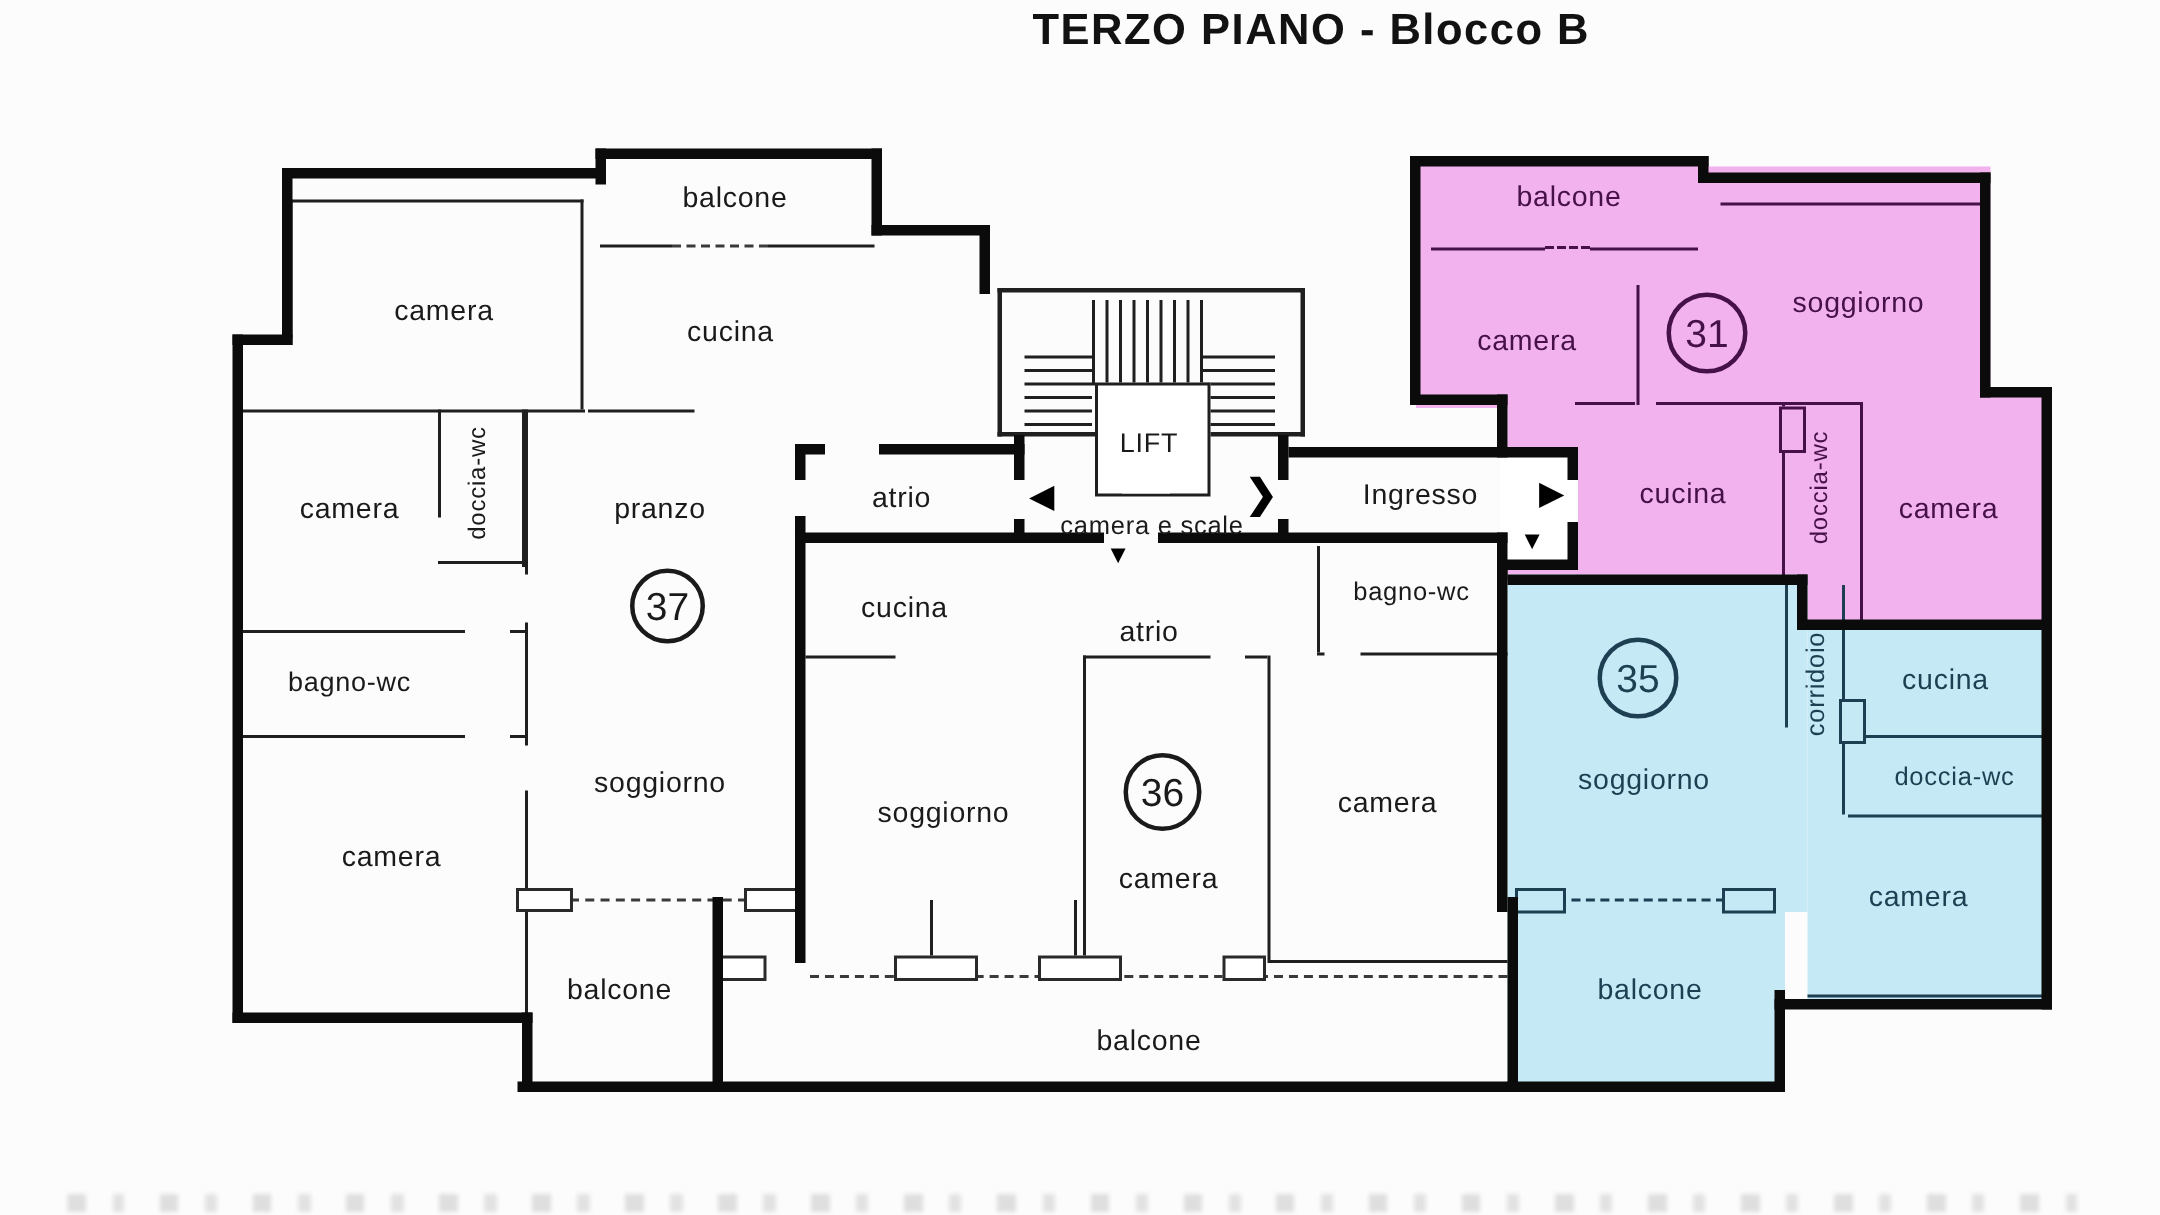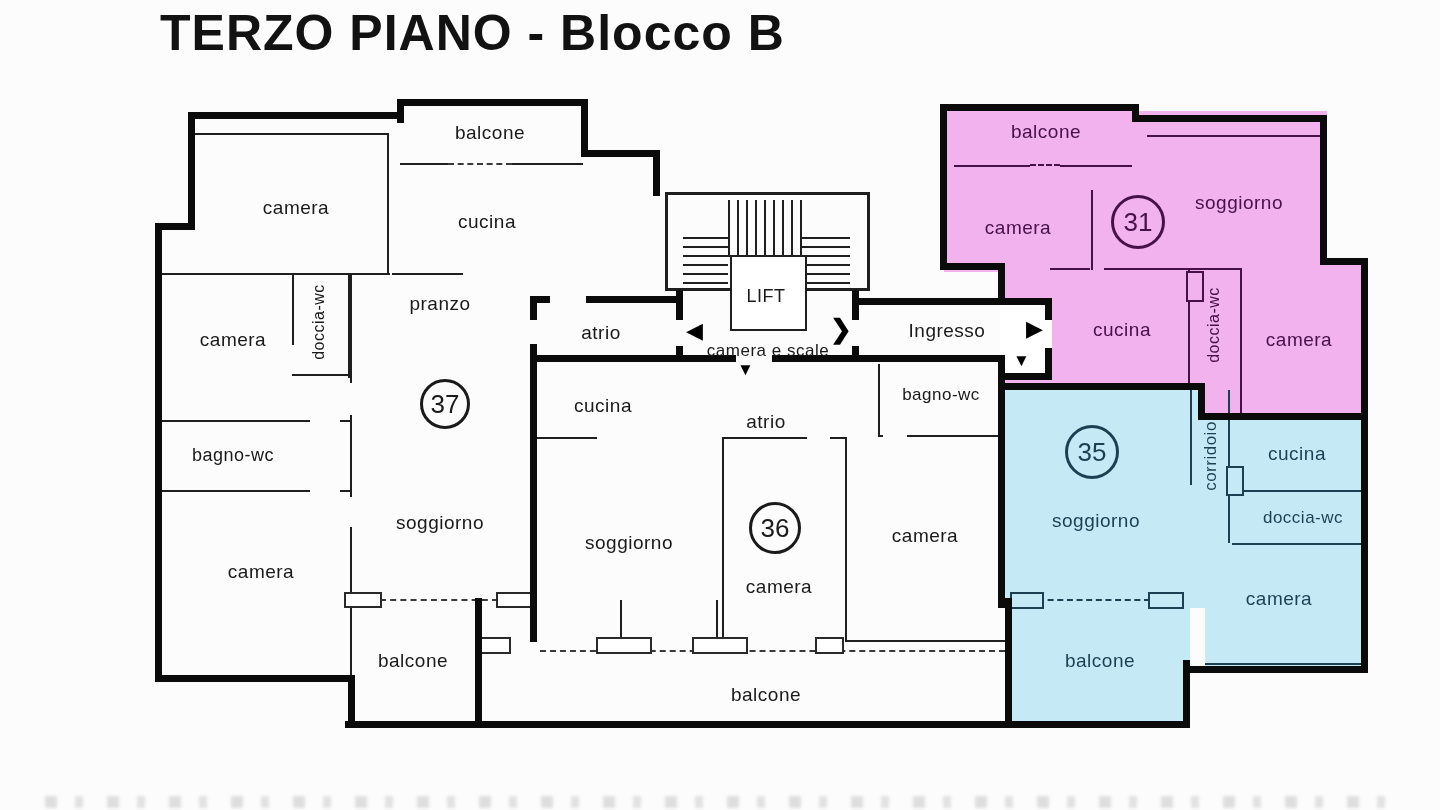--- a/index.html
+++ b/index.html
@@ -4,22 +4,22 @@
 <style>
   :root{
     --wall:#0b0b0b; --line:#1f1f1f;
     --pink:#f1b2ee; --pinkline:#461049;
     --blue:#c6e9f6; --blueline:#1d3f51;
     --paper:#fcfcfc;
   }
   html,body{margin:0;padding:0;}
   body{font-family:"Liberation Sans", sans-serif; background:var(--paper);}
   #stage{position:relative;width:1440px;height:810px;background:var(--paper);overflow:hidden;}
-  .title{position:absolute;left:160px;top:4px;width:900px;text-align:left;
-         font-size:50px;font-weight:bold;letter-spacing:1px;color:#121212;}
+  .title{position:absolute;left:160px;top:4px;width:900px;text-align:right;
+         font-size:29px;font-weight:bold;letter-spacing:1px;color:#121212;}
   
   .fill,.w,.t,.tp,.tb,.dash,.dashp,.dashb,.jamb,.liftbox,.ghost{position:absolute;display:block;}
   .w{background:var(--wall);}
   .t{background:var(--line);}
   .tp{background:var(--pinkline);}
   .tb{background:var(--blueline);}
   .fp{background:var(--pink);}
   .fb{background:var(--blue);}
   .fw{background:#ffffff;}
   .dash{border-top:2px dashed #3a3a3a;height:0;}
@@ -212,21 +212,21 @@
   <span class="arrow" style="left:737px;top:361px;font-size:17px">▼</span>
   <span class="arrow" style="left:1026px;top:318px;font-size:22px">▶</span>
   <span class="arrow" style="left:1013px;top:352px;font-size:17px">▼</span>
 
   <div id="labels-layer">
       <div class="lbl white" style="left: 490px; top: 133px;">balcone</div>
       <div class="lbl white" style="left: 296px; top: 208px;">camera</div>
       <div class="lbl white" style="left: 487px; top: 222px;">cucina</div>
       <div class="lbl white vert" style="left: 319px; top: 322px; font-size: 16px;">doccia-wc</div>
       <div class="lbl white" style="left: 233px; top: 340px;">camera</div>
-      <div class="lbl white" style="left: 440px; top: 304px;">pranzo</div>
+      <div class="lbl white" style="left: 440px; top: 340px;">pranzo</div>
       <div class="lbl white" style="left: 601px; top: 333px;">atrio</div>
       <div class="lbl white" style="left: 233px; top: 455px; font-size: 18px;">bagno-wc</div>
       <div class="lbl white" style="left: 261px; top: 572px;">camera</div>
       <div class="lbl white" style="left: 440px; top: 523px;">soggiorno</div>
       <div class="lbl white" style="left: 413px; top: 661px;">balcone</div>
       <div class="lbl white" style="left: 766px; top: 296px; font-size: 18px;">LIFT</div>
       <div class="lbl white" style="left: 768px; top: 351px; font-size: 17px;">camera e scale</div>
       <div class="lbl white" style="left: 947px; top: 331px;">Ingresso</div>
       <div class="lbl white" style="left: 941px; top: 395px; font-size: 17px;">bagno-wc</div>
       <div class="lbl white" style="left: 603px; top: 406px;">cucina</div>

